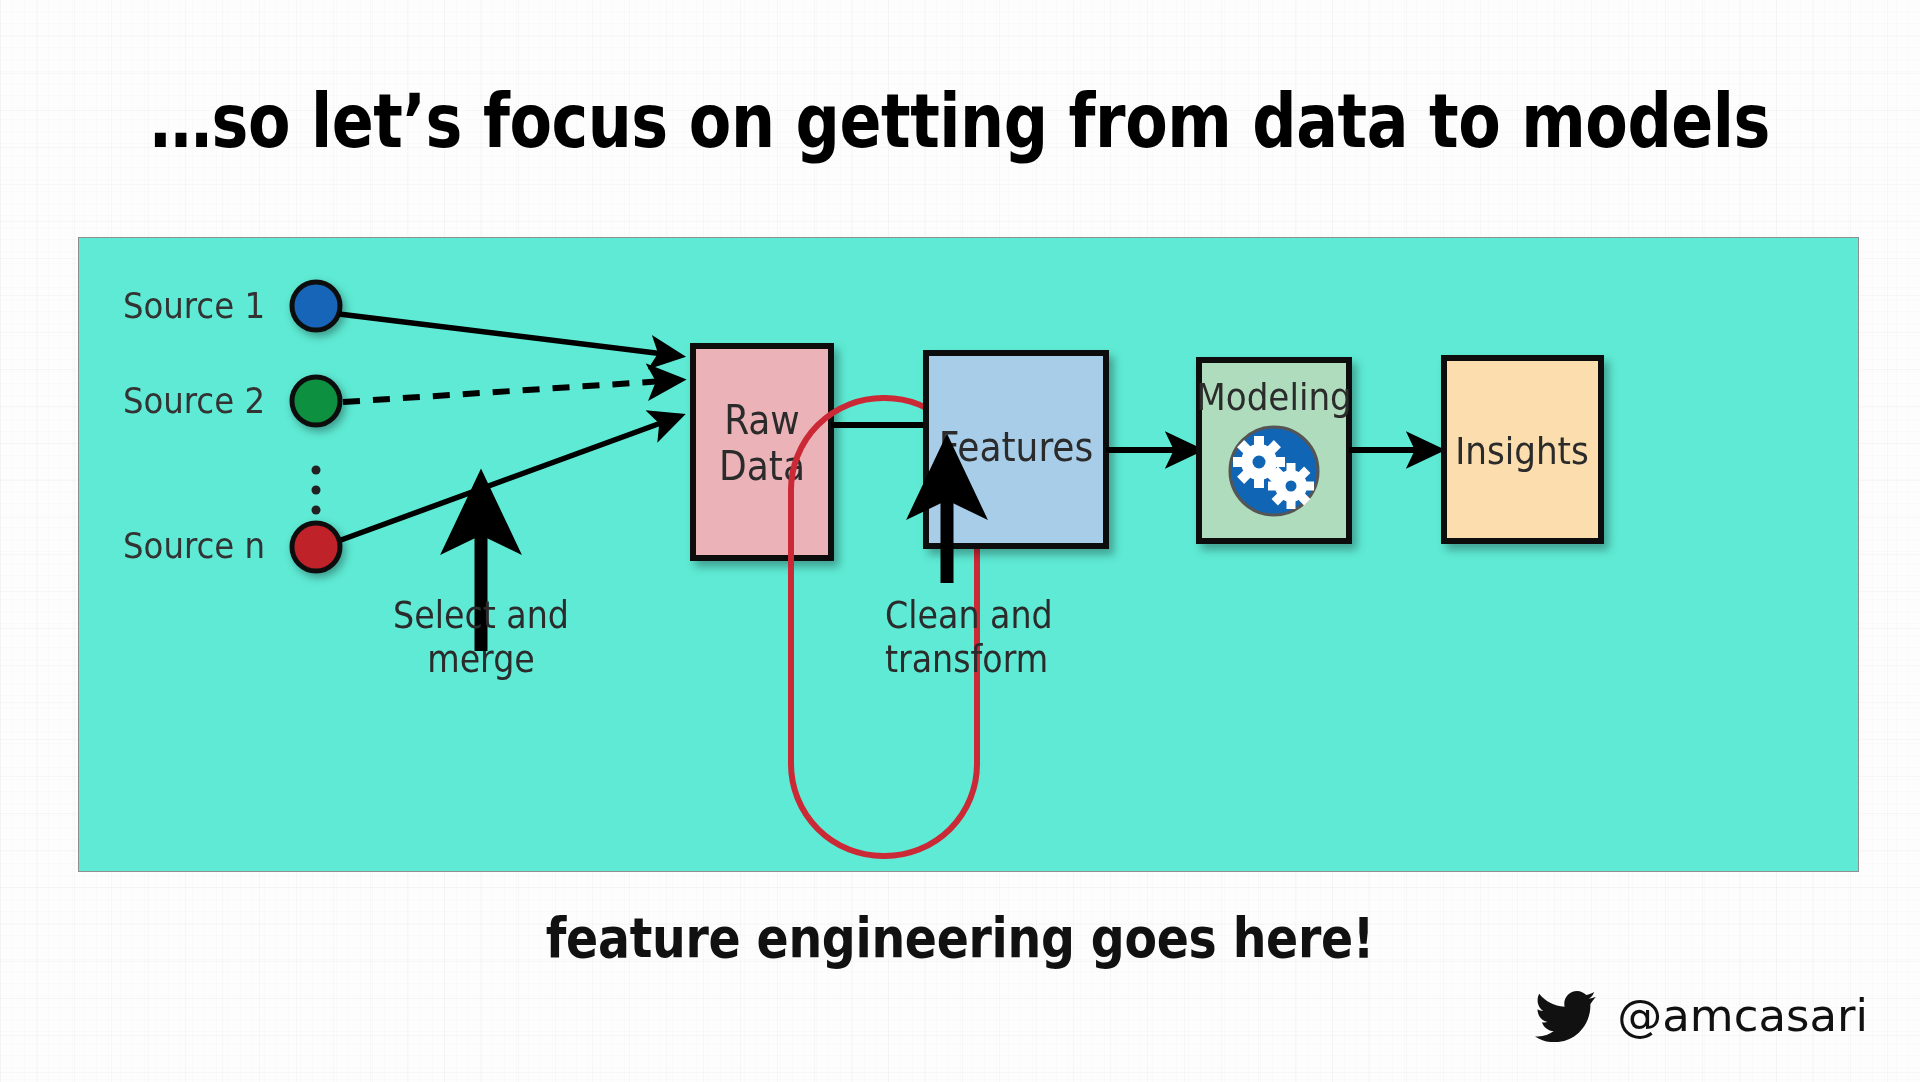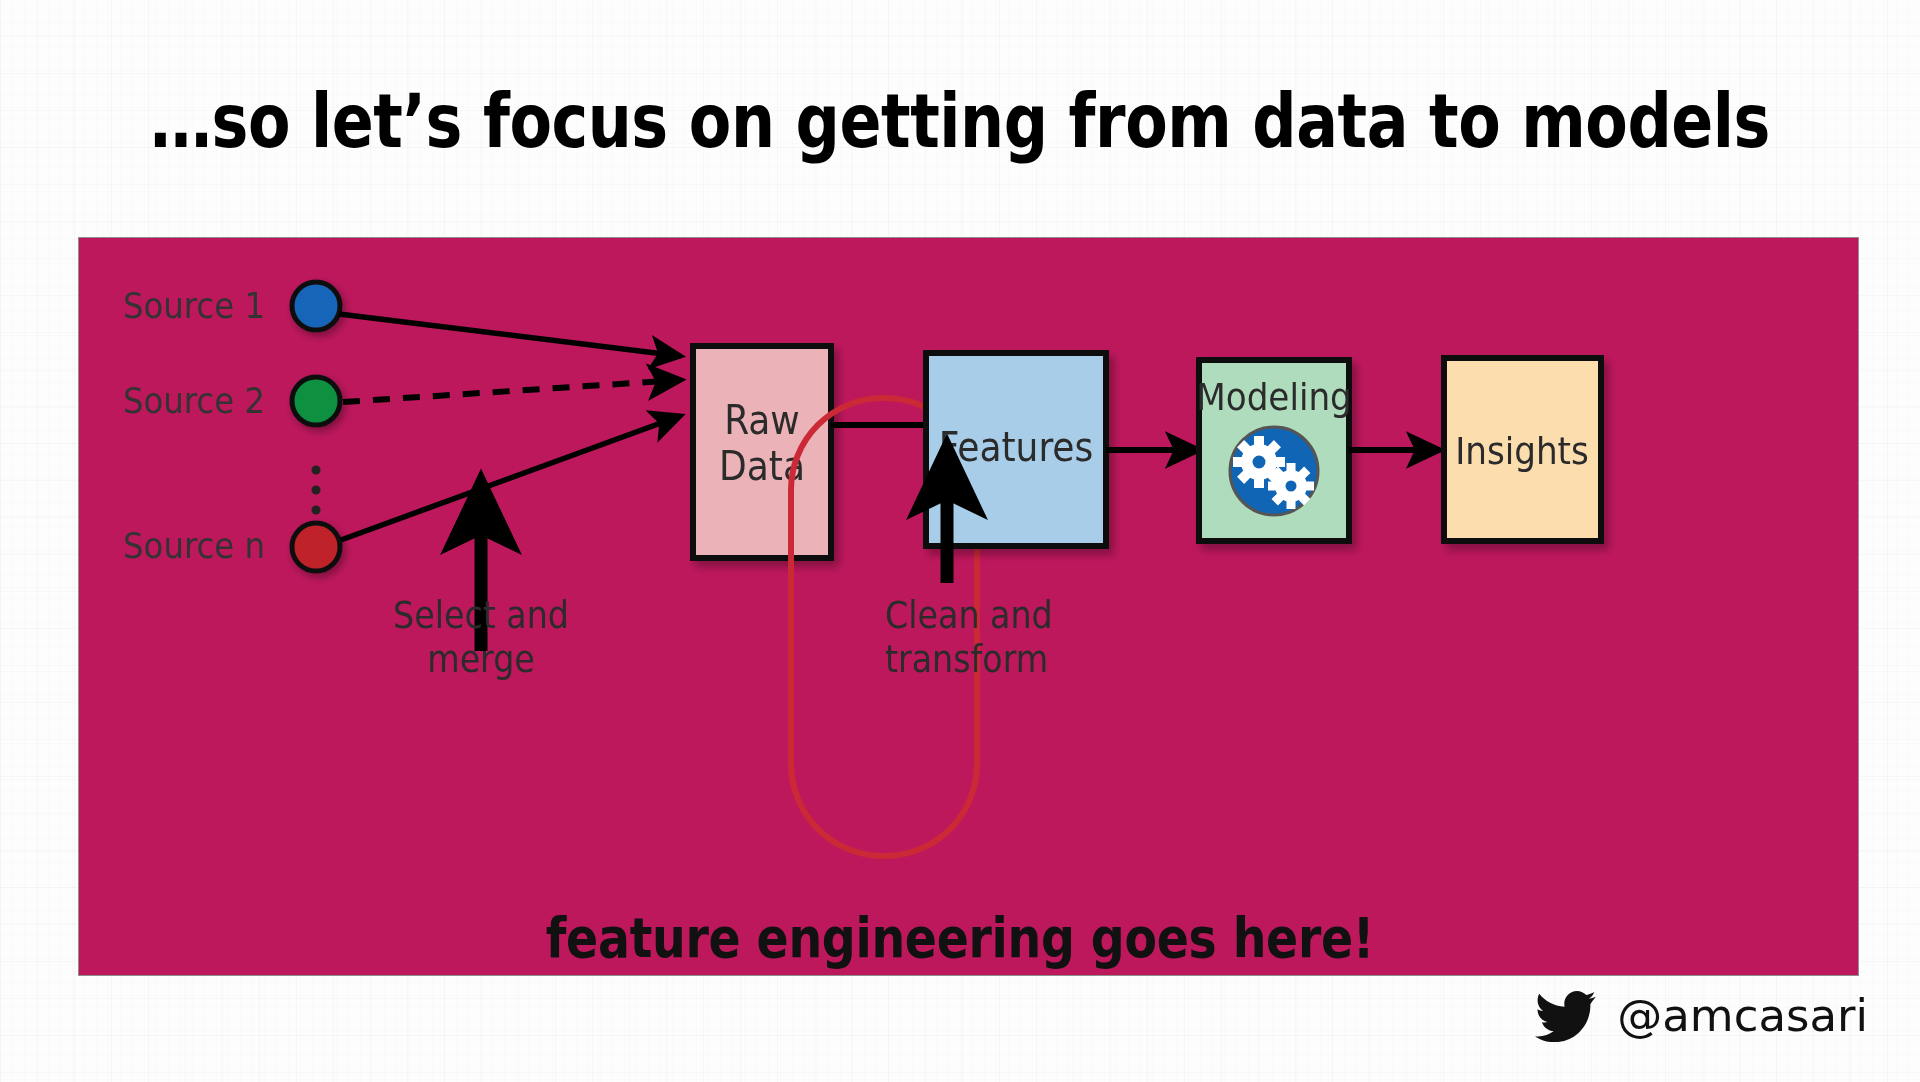--- a/index.html
+++ b/index.html
@@ -22,22 +22,22 @@
     font-weight:700;
     font-size:74px;
     line-height:86px;
     letter-spacing:-0.5px;
     color:#000;
     transform:scaleX(0.93);
     white-space:nowrap;
   }
   
   #figure-frame{
-    position:absolute;left:78px;top:237px;width:1781px;height:739px;
-    background:#be185d;
+    position:absolute;left:78px;top:237px;width:1781px;height:635px;
+    background:#5eead4;
     border:1.5px solid #8f8f8f;
     box-sizing:border-box;
   }
   #figure-svg{position:absolute;left:0;top:0;width:1781px;height:635px;}
   
   #caption{
     position:absolute;left:0;top:905px;width:1920px;
     text-align:center;
     font-family:"DejaVu Sans Condensed","Liberation Sans",sans-serif;
     font-weight:700;font-size:56px;line-height:66px;

